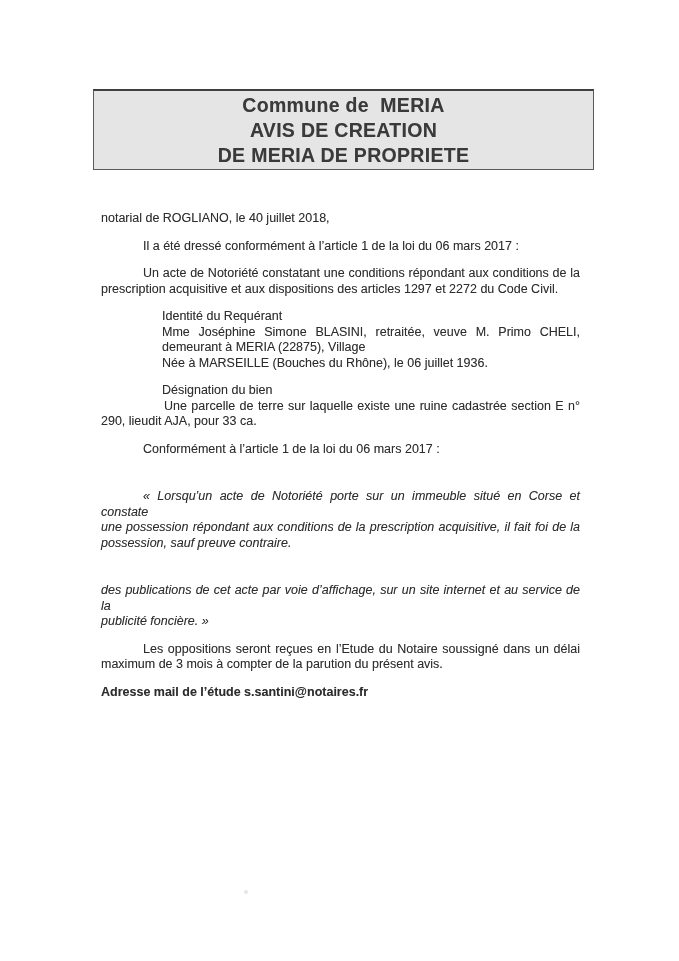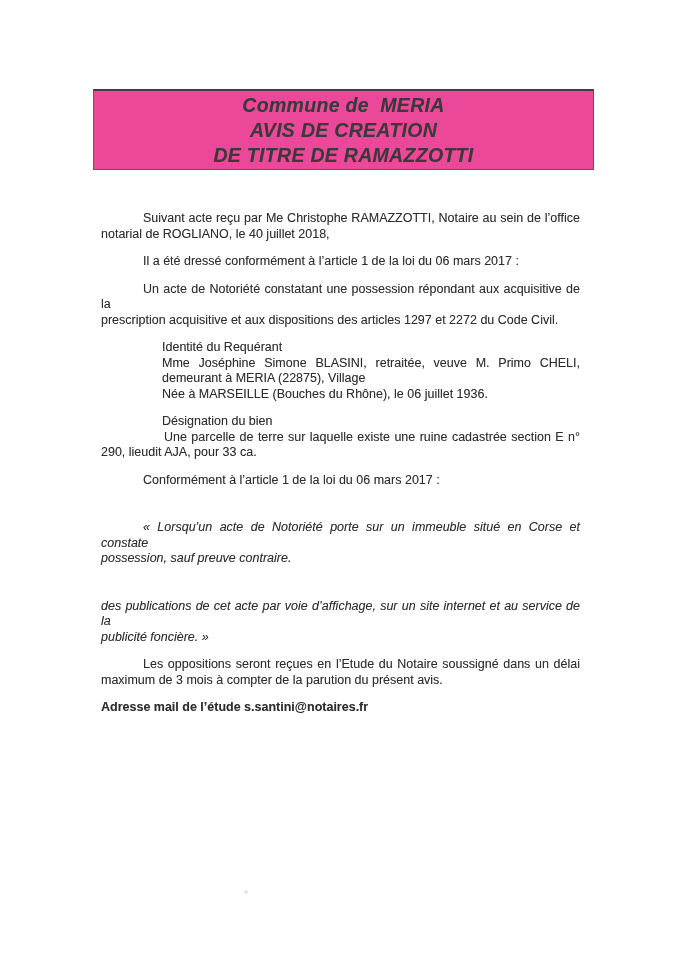--- a/index.html
+++ b/index.html
@@ -16,29 +16,28 @@
     color: #2d2d2d;
     overflow: hidden;
     text-shadow: 0 0 0.5px rgba(60,60,60,0.35);
   }
   .header-box {
     position: absolute;
     left: 93px;
     top: 89px;
     width: 499px;
     height: 78px;
-    background: #ec4899;
+    background: #e5e5e5;
     border: 1px solid #5a5a5a;
     border-top: 2px solid #3f3f3f;
     display: flex;
     flex-direction: column;
     justify-content: center;
     align-items: center;
     text-align: center;
-    font-style: italic;
   }
   .title-line {
     font-size: 19.5px;
     line-height: 25px;
     font-weight: bold;
     color: #3a3a3a;
     letter-spacing: 0.3px;
     white-space: pre;
   }
   .doc-body {
@@ -72,36 +71,35 @@
   }
 </style>
 </head>
 <body>
 
 <div class="page">
 
   <div class="header-box">
     <div class="title-line">Commune de  MERIA</div>
     <div class="title-line">AVIS DE CREATION</div>
-    <div class="title-line">DE TITRE DE RAMAZZOTTI</div>
+    <div class="title-line">DE MERIA DE PROPRIETE</div>
   </div>
 
   <div class="doc-body">
 
     <div class="block">
-      <div class="jl ind">Suivant acte reçu par Me Christophe RAMAZZOTTI, Notaire au  sein de l’office</div>
       <div>notarial de ROGLIANO, le 40 juillet 2018,</div>
     </div>
 
     <div class="block">
       <div class="ind">Il a été dressé conformément à l’article 1 de la loi du 06 mars 2017 :</div>
     </div>
 
     <div class="block">
-      <div class="jl ind">Un acte de Notoriété constatant une possession répondant aux acquisitive de la</div>
+      <div class="jl ind">Un acte de Notoriété constatant une conditions répondant aux conditions de la</div>
       <div>prescription acquisitive et aux dispositions des articles 1297 et 2272 du Code Civil.</div>
     </div>
 
     <div class="block sub">
       <div>Identité du Requérant</div>
       <div class="jl">Mme Joséphine Simone BLASINI, retraitée, veuve M. Primo CHELI,</div>
       <div>demeurant  à MERIA (22875), Village</div>
       <div>Née à MARSEILLE (Bouches du Rhône), le 06 juillet 1936.</div>
     </div>
 
@@ -110,20 +108,21 @@
       <div class="jl ind63">Une parcelle de terre sur laquelle existe une ruine  cadastrée section E n°</div>
       <div>290, lieudit AJA, pour 33 ca.</div>
     </div>
 
     <div class="block">
       <div class="ind">Conformément à l’article 1 de la loi du 06 mars 2017 :</div>
     </div>
 
     <div class="block italic">
       <div class="jl ind">« Lorsqu’un acte de Notoriété porte sur un immeuble situé en Corse et constate</div>
+      <div class="jl">une possession répondant aux conditions de la prescription acquisitive, il fait foi de la</div>
       <div>possession, sauf preuve contraire.</div>
     </div>
 
     <div class="block italic">
       <div class="jl">des publications de cet acte par voie d’affichage, sur un site internet et au service de la</div>
       <div>publicité foncière. »</div>
     </div>
 
     <div class="block">
       <div class="jl ind">Les oppositions seront reçues en l’Etude du Notaire soussigné dans un délai</div>

